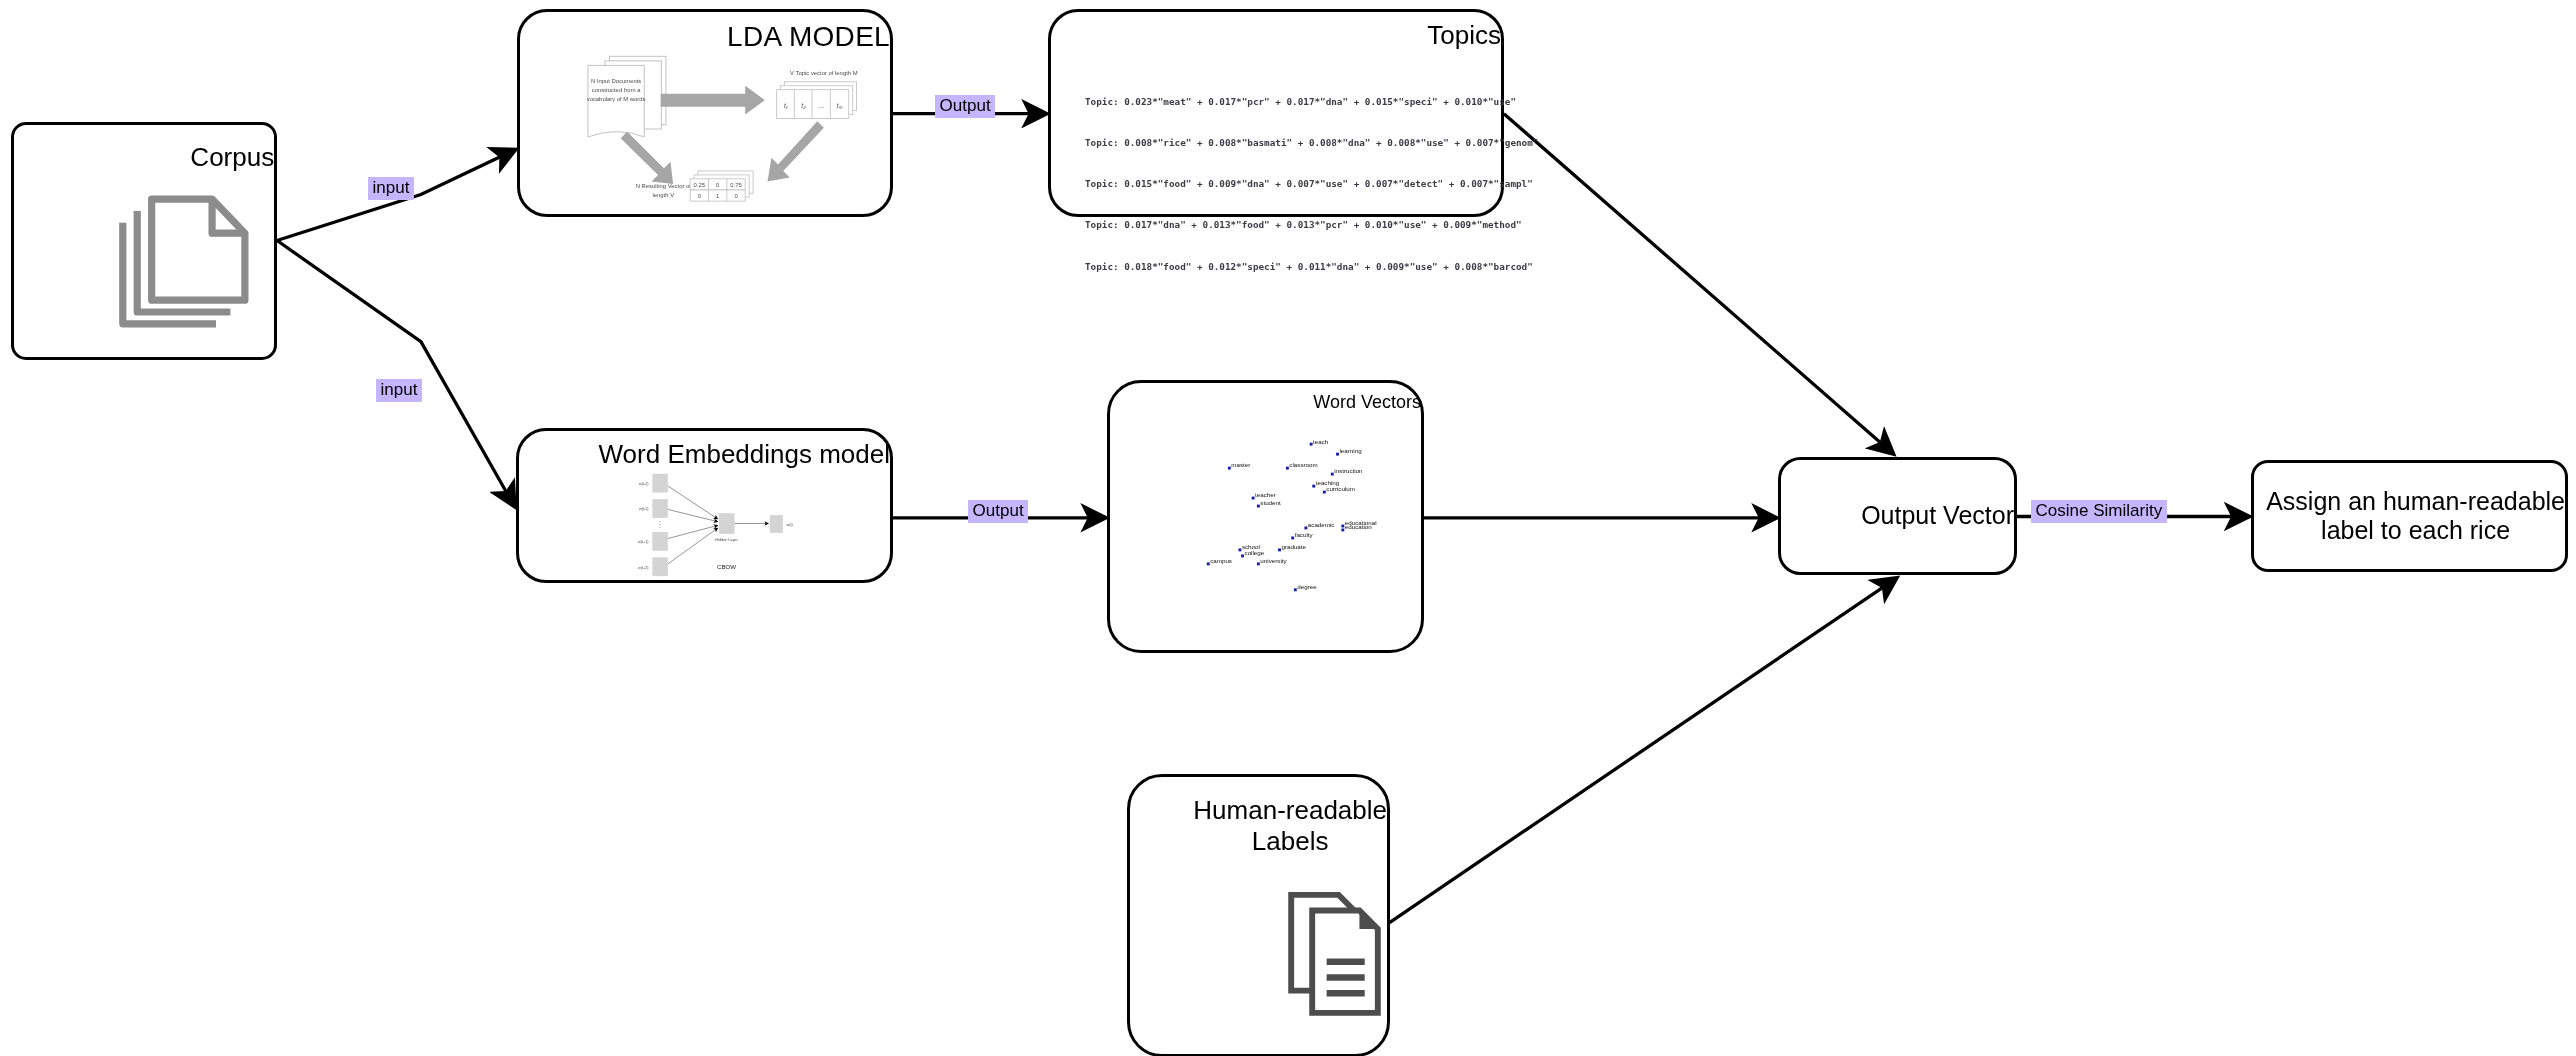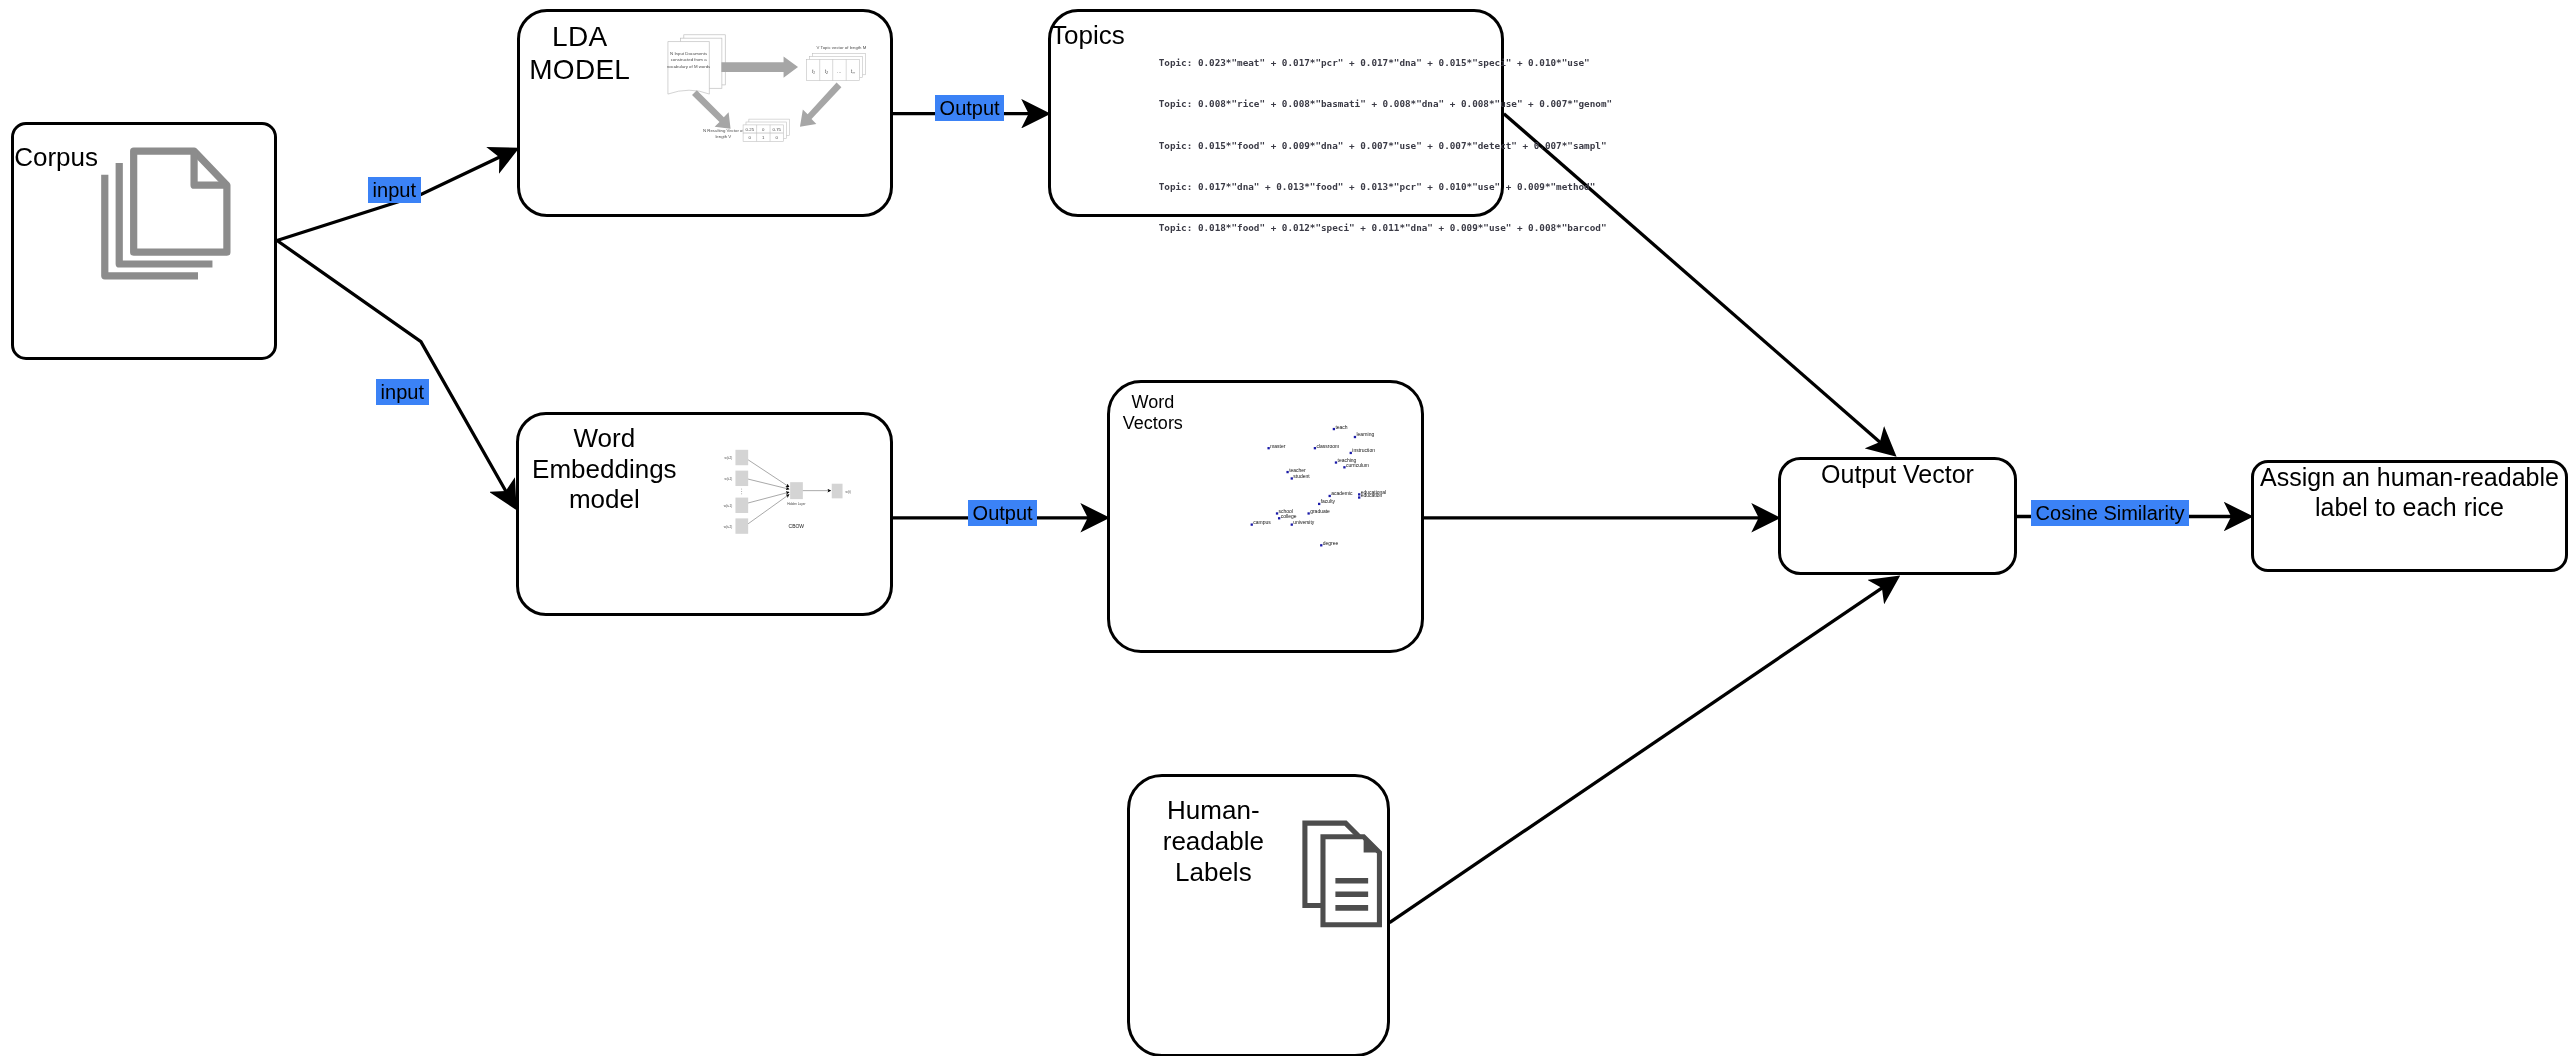--- a/index.html
+++ b/index.html
@@ -15,22 +15,22 @@
     background:#ffffff;
     overflow:hidden;
   }
   .node{
     position:absolute;
     box-sizing:border-box;
     background:#ffffff;
     border:3.3px solid #000000;
     border-radius:32px;
     display:flex;
-    flex-direction:row;
-    align-items:flex-start;
+    flex-direction:column;
+    align-items:flex-end;
     z-index:5;
   }
   .node-title{
     text-align:center;
     line-height:1.18;
     color:#000000;
     white-space:pre-line;
   }
   
   #node-corpus{ left:11.2px; top:122px; width:266px; height:238px; border-radius:15px; }
@@ -47,21 +47,21 @@
     align-self:flex-start;
     margin-left:34px;
     font-family:"DejaVu Sans Mono","Liberation Mono",monospace;
     font-size:9.3px;
     line-height:1.48;
     color:#3b3b46;
     white-space:pre;
     font-weight:bold;
   }
   
-  #node-we{ left:516px; top:412px; width:377px; height:204px; border-radius:30px; }
+  #node-we{ left:516px; top:428px; width:377px; height:155px; border-radius:30px; }
   #node-we .node-title{ font-size:26px; margin-top:8px; }
   
   #node-wv{ left:1107px; top:380px; width:317px; height:273px; border-radius:34px; }
   #node-wv .node-title{ font-size:18px; margin-top:9.2px; }
   
   #node-cv{ left:1778px; top:457px; width:239px; height:118px; border-radius:22.3px;
             justify-content:center; }
   #node-cv .node-title{ font-size:25px; }
   
   #node-assign{ left:2251px; top:460px; width:317px; height:112px; border-radius:17px;
@@ -69,22 +69,22 @@
   #node-assign .node-title{ font-size:25px; }
   
   #node-hrl{ left:1127px; top:774px; width:263px; height:283px; border-radius:35px; }
   #node-hrl .node-title{ font-size:26px; margin-top:18.4px; }
   .hrl-icon{ margin-top:35px; }
 
   
   #edges{ position:absolute; left:0; top:0; width:2576px; height:1056px; z-index:1; }
   .edge-label{
     position:absolute;
-    background:#3b82f6;
-    font-size:20px;
+    background:#c4b5fd;
+    font-size:17px;
     color:#000000;
     padding:2px 4.6px;
     white-space:nowrap;
     z-index:4;
     line-height:1.1;
   }
   #lbl-input1{ left:368px; top:177px; }
   #lbl-input2{ left:376px; top:379px; }
   #lbl-out1{   left:935px; top:95px; }
   #lbl-out2{   left:968px; top:500px; }

